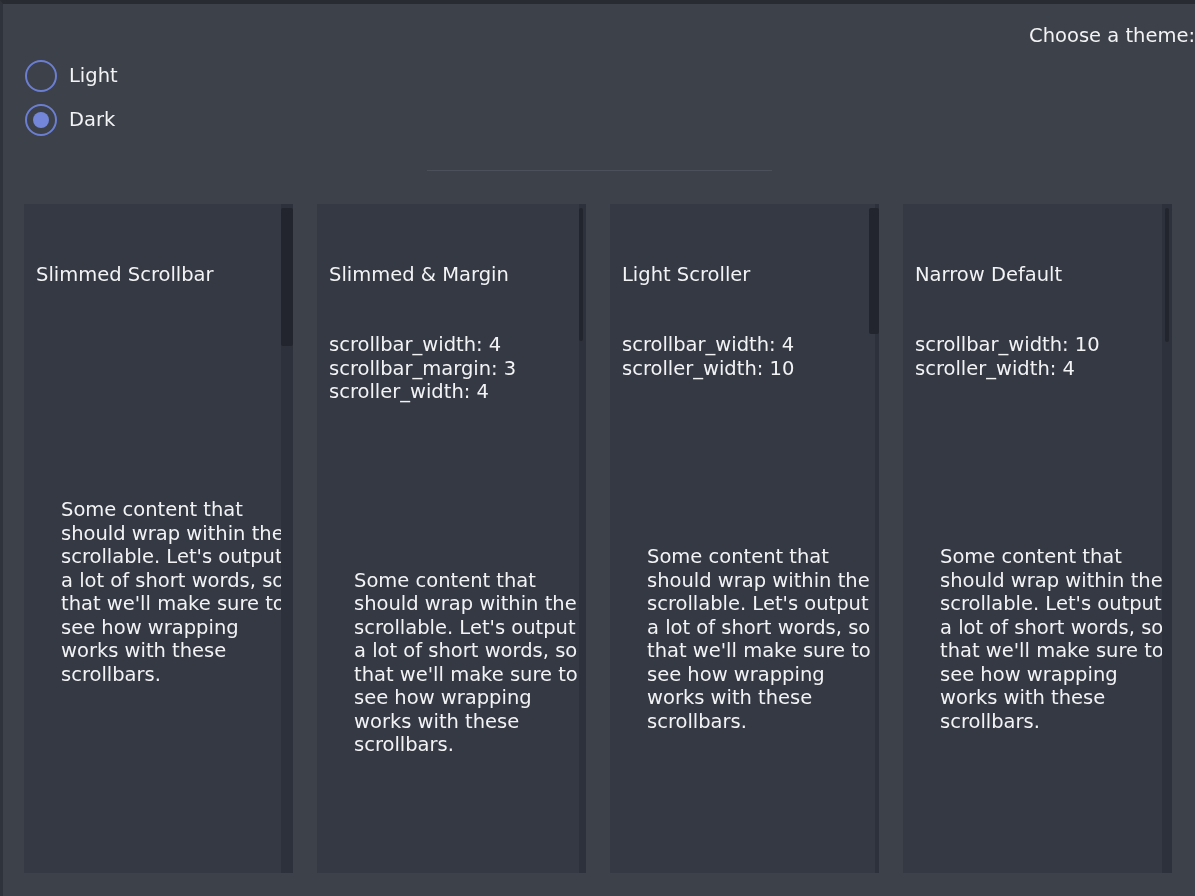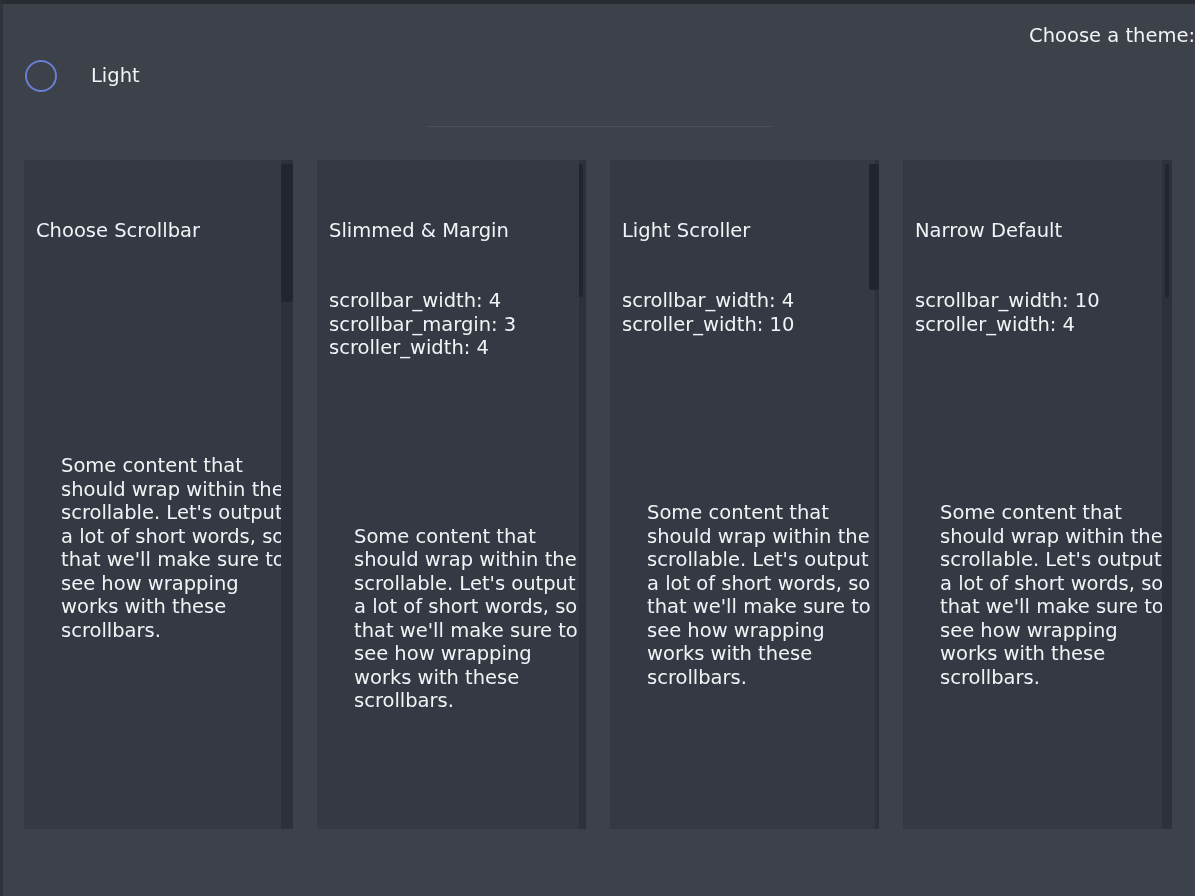--- a/index.html
+++ b/index.html
@@ -15,21 +15,21 @@
     font-size: 19.5px;
     overflow: hidden;
   }
 
   
   .theme-section { padding: 20px 0 0 22px; text-align: right; }
   .prompt { line-height: 23.5px; }
   .radio-row {
     display: flex;
     align-items: center;
-    gap: 34px;
+    gap: 12px;
     height: 32px;
     margin-top: 12px;
     cursor: pointer;
   }
   .radio-circle {
     box-sizing: border-box;
     width: 32px; height: 32px;
     border: 2px solid #6b7ed2;
     border-radius: 50%;
     display: flex; align-items: center; justify-content: center;
@@ -99,31 +99,37 @@
 <div class="theme-section">
   <div class="prompt">Choose a theme:</div>
 
   <div class="radio-row">
     <span class="radio-circle">
       
     </span>
     <span class="radio-label">Light</span>
   </div>
 
+  <div class="radio-row selected">
+    <span class="radio-circle">
+      <span class="radio-dot"></span>
+    </span>
+    <span class="radio-label">Dark</span>
+  </div>
 </div>
 
 <hr class="divider">
 
 <div class="panels">
 
   <div class="panel p1">
     <div class="gutter"></div>
     <div class="thumb"></div>
     <div class="panel-text">
-      <div class="panel-title">Choose Scrollbar</div>
+      <div class="panel-title">Slimmed Scrollbar</div>
       <div class="panel-config"></div>
       <div class="panel-body">Some content that
 should wrap within the
 scrollable. Let's output
 a lot of short words, so
 that we'll make sure to
 see how wrapping
 works with these
 scrollbars.</div>
     </div>

